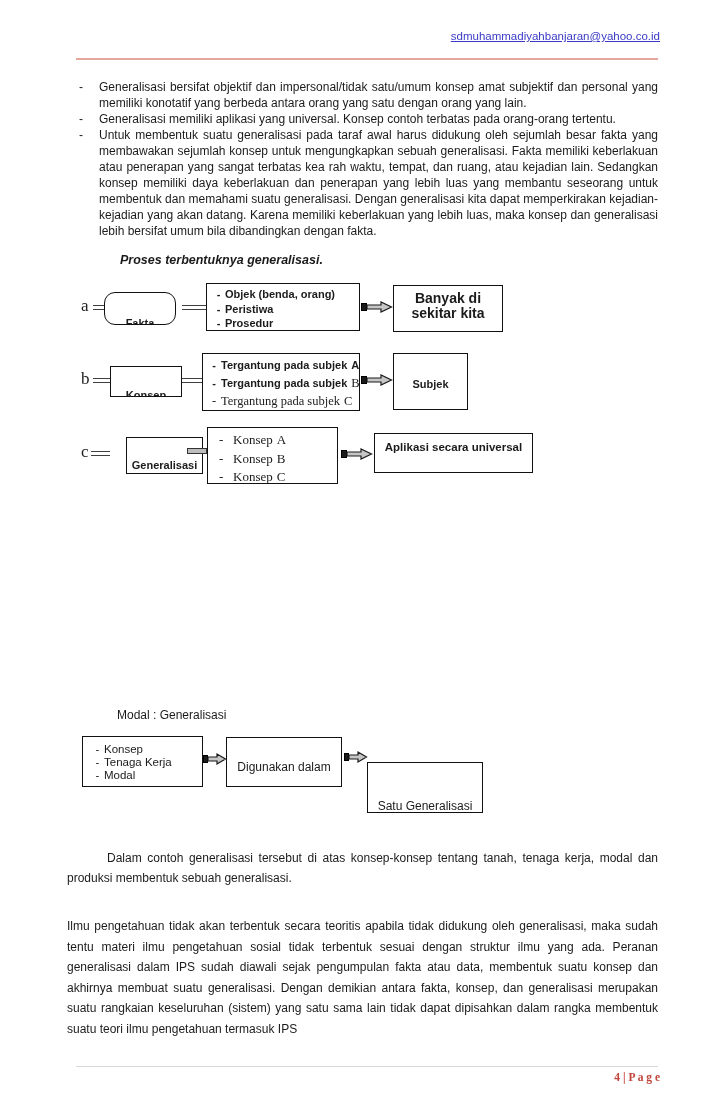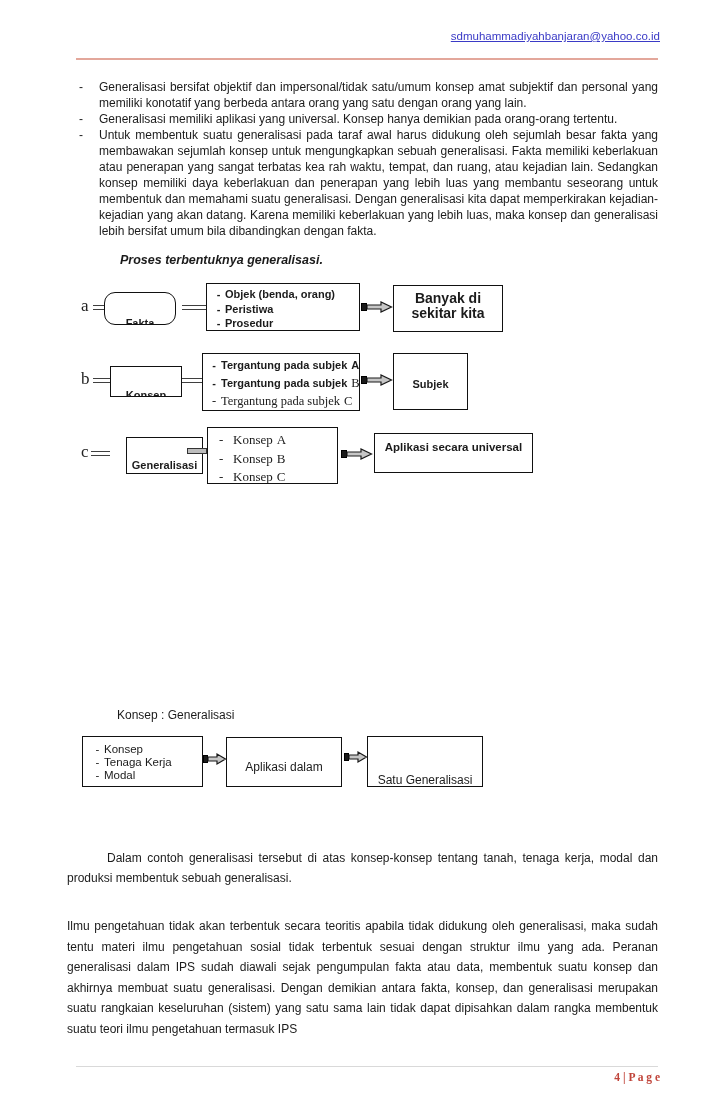--- a/index.html
+++ b/index.html
@@ -50,21 +50,21 @@
   .listbox-b .mk { width:14px; text-align:center; }
   .listbox-c .mk { width:14px; text-align:left; padding-left:2px; }
   .bs { font-weight:bold; font-family:"Liberation Sans", sans-serif; }
   .serif { font-family:"Liberation Serif", serif; font-weight:normal; font-size:12.5px; }
   .serif-line { font-family:"Liberation Serif", serif; font-weight:normal; font-size:12.5px; }
   .sfx { margin-left:4px; }
   
   .inputbox  { left:82px;  top:736px; width:121px; height:51px; padding:6px 2px 0 8px; font-size:11.5px; line-height:13px; }
   .inputbox .mk { width:13px; text-align:center; }
   .middlebox { left:226px; top:737px; width:116px; height:50px; font-size:12px; text-align:center; padding-top:22px; }
-  .satubox   { left:367px; top:736px; width:116px; height:51px; }
+  .satubox   { left:367px; top:762px; width:116px; height:51px; }
   .satubox .clip-label { top:36px; font-weight:normal; font-size:12px; }
   
   .para { position:absolute; left:67px; width:591px; font-size:12px; text-align:justify; }
   .para-example { top:849px; line-height:19.5px; text-indent:40px; }
   .para-closing { top:916px; line-height:20.5px; }
   
   .fline { position:absolute; top:1066px; left:76px; width:582px; border-top:1px solid #d9d9d9; }
   .ftext {
     position:absolute; top:1071px; right:68px;
     font-family:Liberation Serif, serif; font-weight:bold; font-size:11.5px; color:#c0443a;
@@ -78,21 +78,21 @@
   <a class="email">sdmuhammadiyahbanjaran@yahoo.co.id</a>
   <div class="hline"></div>
 
   <div class="bullets">
     <div class="bullet">
       <span class="mk">-</span>
       <div class="btxt">Generalisasi bersifat objektif dan impersonal/tidak satu/umum konsep amat subjektif dan personal yang memiliki konotatif yang berbeda antara orang yang satu dengan orang yang lain.</div>
     </div>
     <div class="bullet">
       <span class="mk">-</span>
-      <div class="btxt">Generalisasi memiliki aplikasi yang universal. Konsep hanya demikian pada orang-orang tertentu.</div>
+      <div class="btxt">Generalisasi memiliki aplikasi yang universal. Konsep contoh terbatas pada orang-orang tertentu.</div>
     </div>
     <div class="bullet">
       <span class="mk">-</span>
       <div class="btxt">Untuk membentuk suatu generalisasi pada taraf awal harus didukung oleh sejumlah besar fakta yang membawakan sejumlah konsep untuk mengungkapkan sebuah generalisasi. Fakta memiliki keberlakuan atau penerapan yang sangat terbatas kea rah waktu, tempat, dan ruang, atau kejadian lain. Sedangkan konsep memiliki daya keberlakuan dan penerapan yang lebih luas yang membantu seseorang untuk membentuk dan memahami suatu generalisasi. Dengan generalisasi kita dapat memperkirakan kejadian-kejadian yang akan datang. Karena memiliki keberlakuan yang lebih luas, maka konsep dan generalisasi lebih bersifat umum bila dibandingkan dengan fakta.</div>
     </div>
   </div>
 
   <div class="process-heading">Proses terbentuknya generalisasi.</div>
 
   <div class="dlabel" style="left:81px; top:296px;">a</div>
@@ -172,41 +172,41 @@
       <span>Konsep</span>
       <span class="sfx">C</span>
     </div>
   </div>
   <svg class="arr" style="left:341px; top:447px;" width="32" height="14" viewBox="0 0 32 14">
     <rect x="0.5" y="3.5" width="5" height="7" fill="#1a1a1a" stroke="#000"></rect>
     <polygon points="6,5 20,5 20,2 30.5,7 20,12 20,9 6,9" fill="#c6c6c6" stroke="#1a1a1a" stroke-width="1.2"></polygon>
   </svg>
   <div class="box result-c">Aplikasi secara universal</div>
 
-  <div class="contoh-heading">Konsep : Generalisasi</div>
+  <div class="contoh-heading">Modal : Generalisasi</div>
 
   <div class="box inputbox">
     <div class="li">
       <span class="mk">-</span>
       <span>Konsep</span>
     </div>
     <div class="li">
       <span class="mk">-</span>
       <span>Tenaga Kerja</span>
     </div>
     <div class="li">
       <span class="mk">-</span>
       <span>Modal</span>
     </div>
   </div>
   <svg class="arr" style="left:203px; top:752px;" width="24" height="14" viewBox="0 0 24 14">
     <rect x="0.5" y="3.5" width="4" height="7" fill="#1a1a1a" stroke="#000"></rect>
     <polygon points="5,5 14,5 14,2 22.5,7 14,12 14,9 5,9" fill="#c6c6c6" stroke="#1a1a1a" stroke-width="1.2"></polygon>
   </svg>
-  <div class="box middlebox">Aplikasi dalam</div>
+  <div class="box middlebox">Digunakan dalam</div>
   <svg class="arr" style="left:344px; top:750px;" width="24" height="14" viewBox="0 0 24 14">
     <rect x="0.5" y="3.5" width="4" height="7" fill="#1a1a1a" stroke="#000"></rect>
     <polygon points="5,5 14,5 14,2 22.5,7 14,12 14,9 5,9" fill="#c6c6c6" stroke="#1a1a1a" stroke-width="1.2"></polygon>
   </svg>
   <div class="box satubox">
     <div class="clip-label">Satu Generalisasi</div>
   </div>
 
   <div class="para para-example">Dalam contoh generalisasi tersebut di atas  konsep-konsep tentang tanah, tenaga kerja, modal dan produksi membentuk sebuah generalisasi.</div>
   <div class="para para-closing">Ilmu pengetahuan tidak akan terbentuk secara teoritis apabila tidak didukung oleh generalisasi, maka sudah tentu materi ilmu pengetahuan sosial tidak terbentuk sesuai dengan struktur ilmu yang ada. Peranan generalisasi dalam IPS sudah diawali sejak pengumpulan fakta atau data, membentuk suatu konsep dan akhirnya membuat suatu generalisasi. Dengan demikian antara fakta, konsep, dan generalisasi merupakan suatu rangkaian keseluruhan (sistem) yang satu sama lain tidak dapat dipisahkan dalam rangka membentuk suatu teori ilmu pengetahuan termasuk IPS</div>

